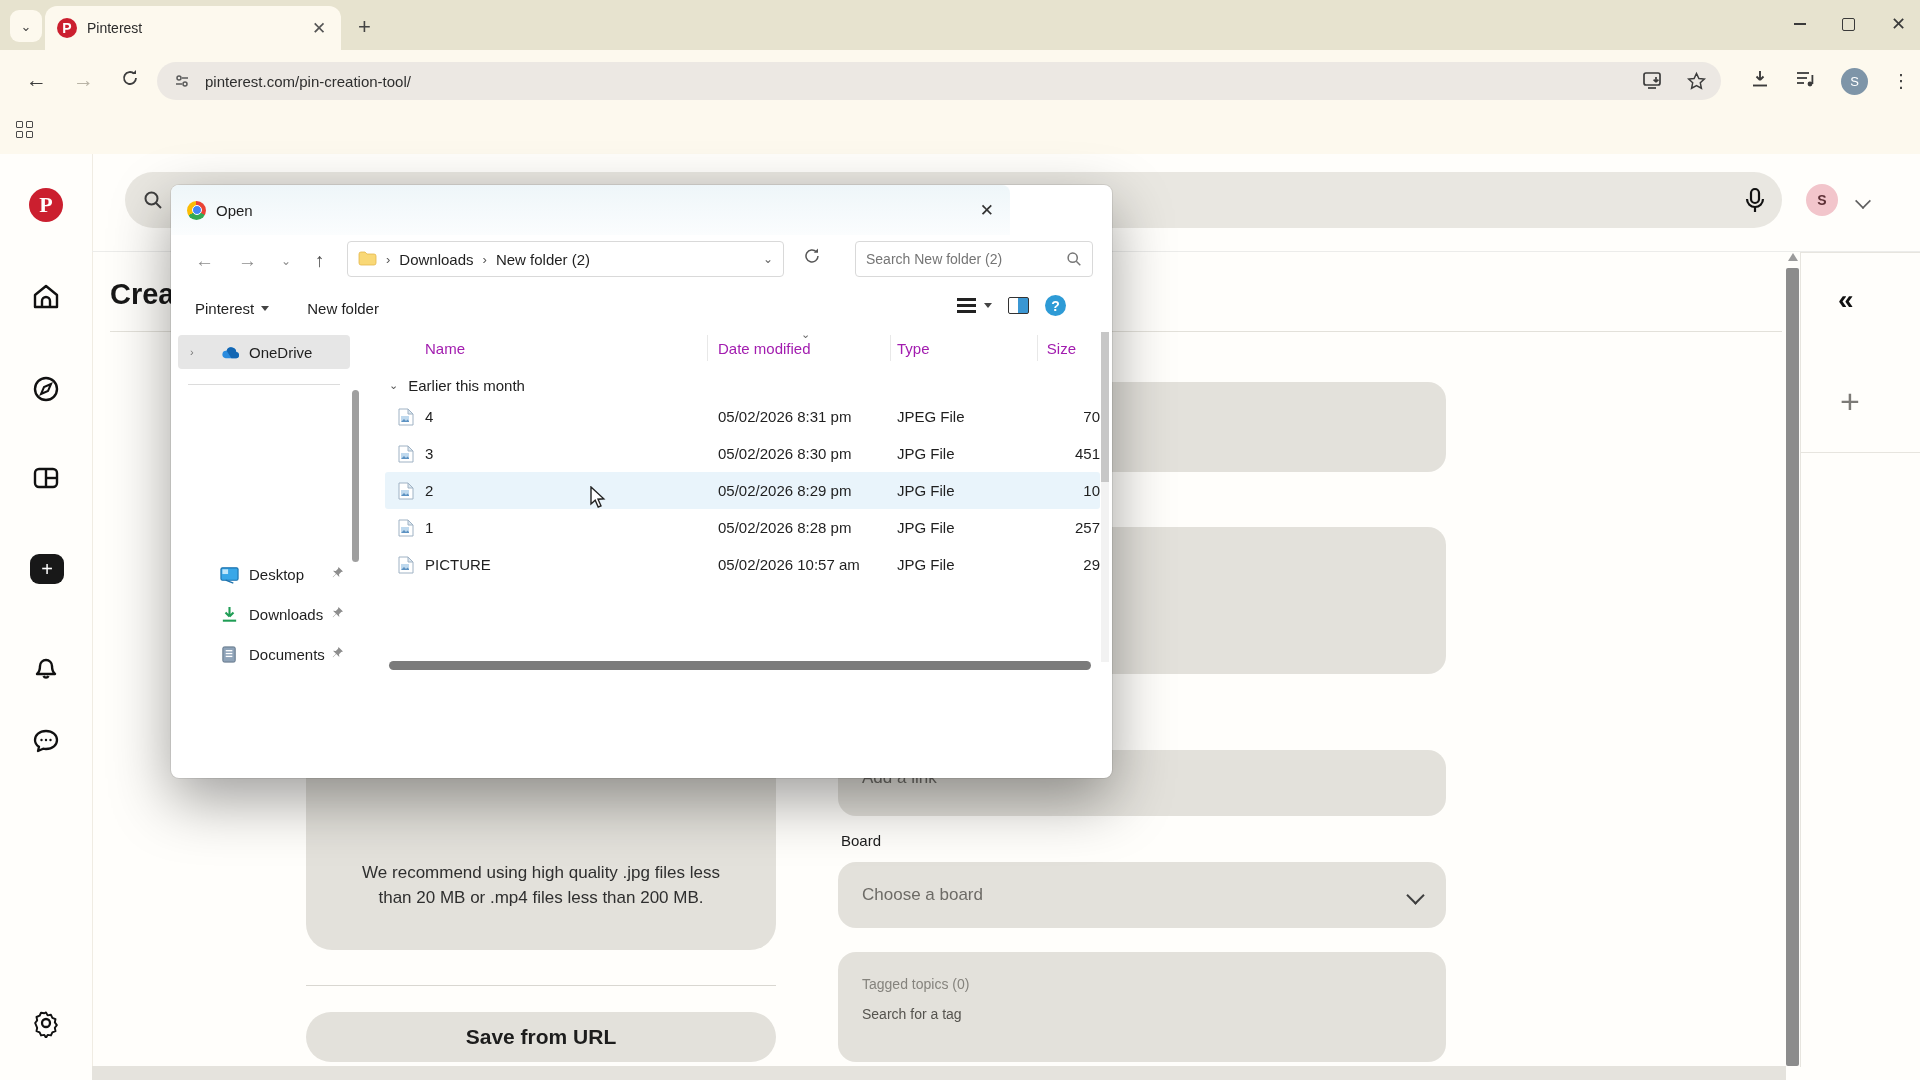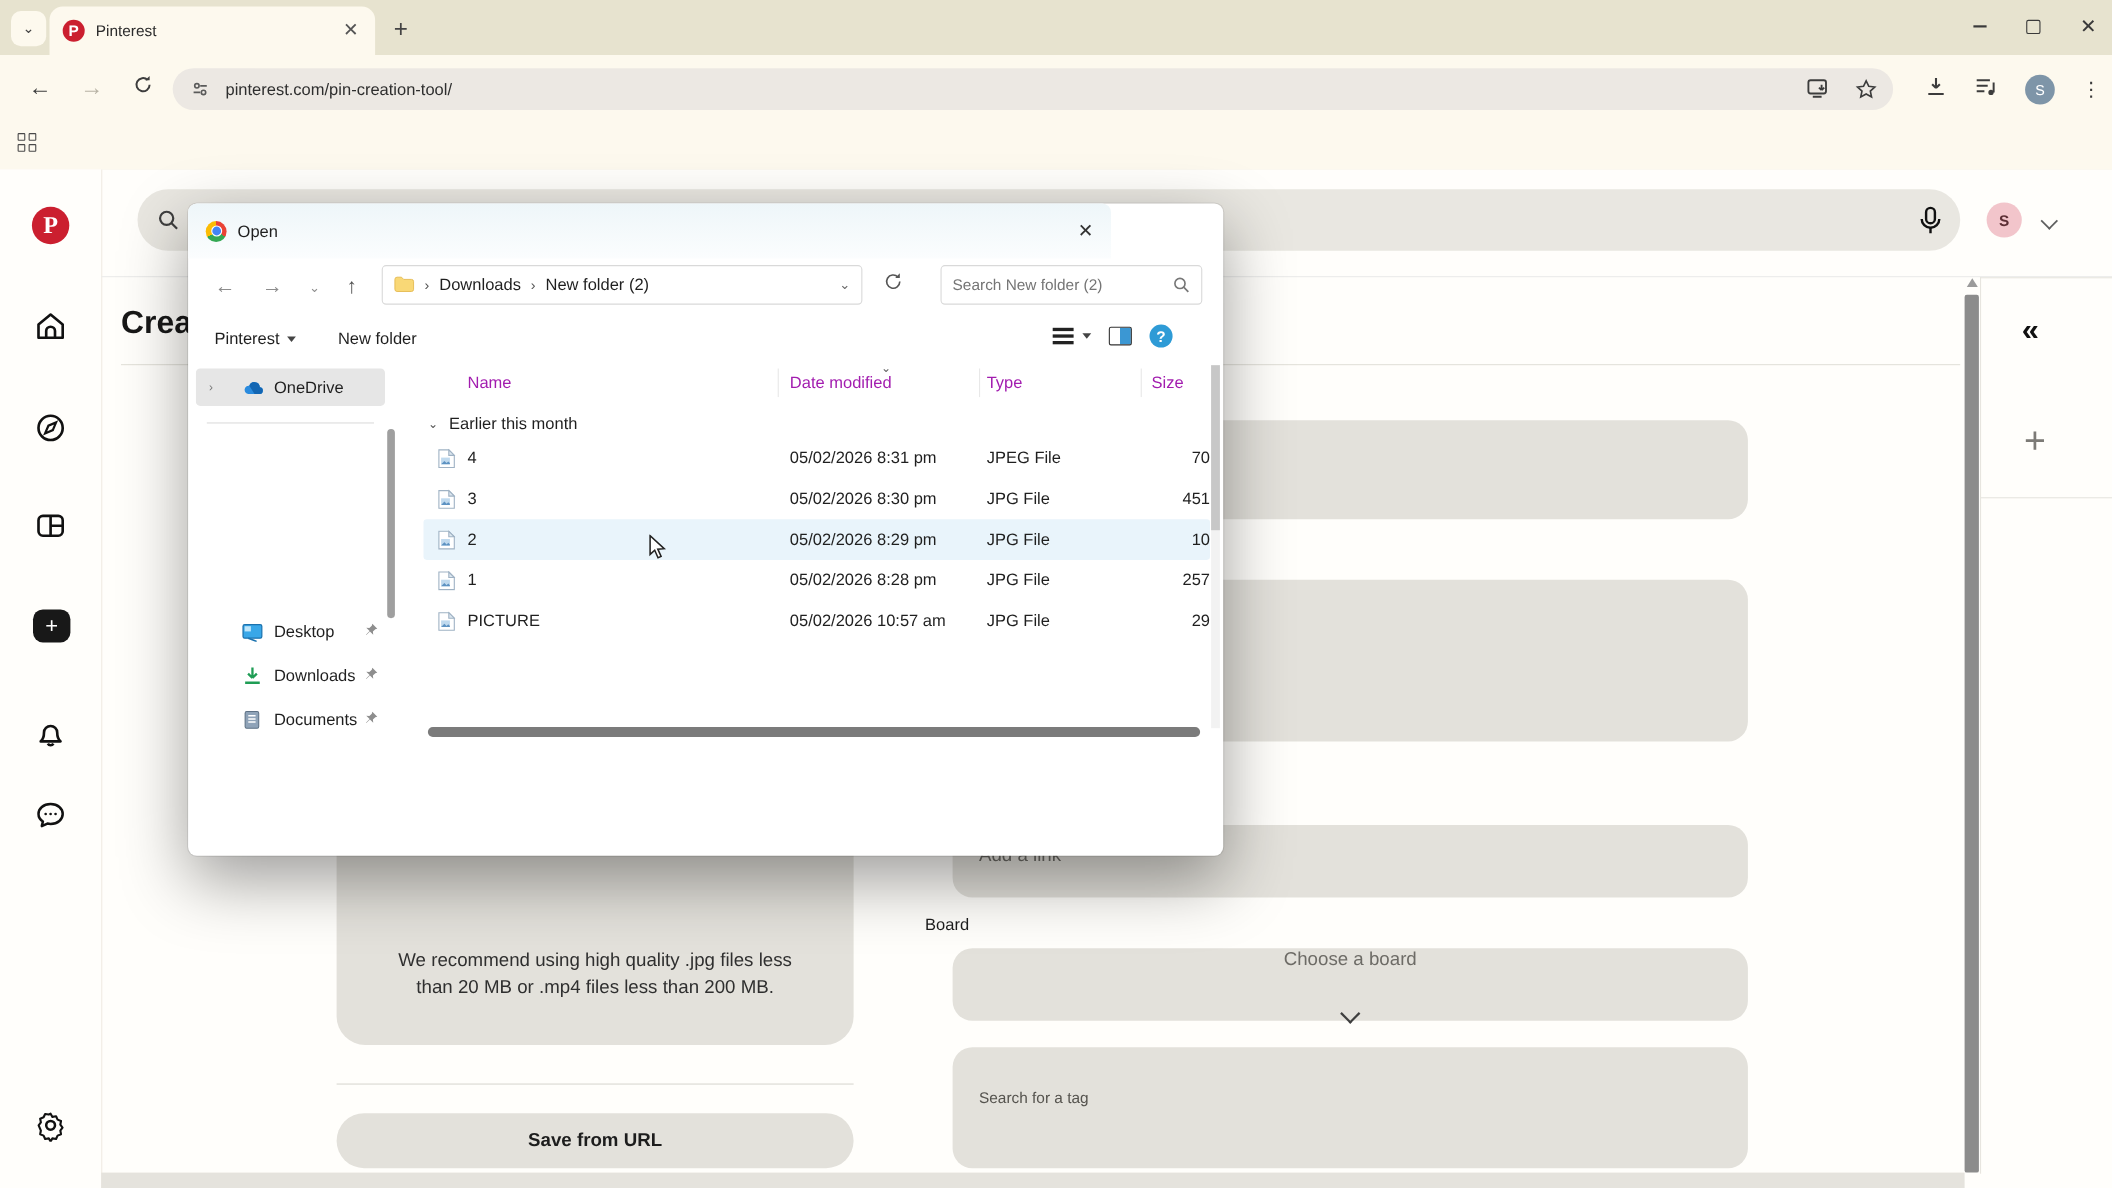--- a/index.html
+++ b/index.html
@@ -46,23 +46,23 @@
   .searchpill .ph{margin-left:12px;font-size:16px;color:#3f3f3f;}
   .mic{left:1742px;top:186px;color:#111;}
   .avatar-pt{left:1806px;top:184px;width:32px;height:32px;border-radius:50%;background:#f2c5cb;color:#5d3036;font-size:14px;font-weight:bold;display:flex;align-items:center;justify-content:center;}
   .pt-chev{left:1856px;top:194px;width:12px;height:12px;border-right:2px solid #5f5f5f;border-bottom:2px solid #5f5f5f;transform:rotate(45deg) scale(.8);}
   .pt-heading{left:110px;top:278px;font-size:29px;font-weight:bold;color:#181818;}
   .head-div{left:110px;top:331px;width:1672px;height:1px;background:#e3e1da;}
 
   .upload-box{left:306px;top:368px;width:470px;height:582px;background:#e3e1db;border-radius:26px;}
   .hint{left:306px;top:860px;width:470px;text-align:center;font-size:17px;color:#2f2f2f;line-height:25px;}
   .col-div{left:306px;top:985px;width:470px;height:1px;background:#d9d7d1;}
-  .url-btn{left:306px;top:1012px;width:470px;height:50px;background:#e3e1db;border-radius:25px;display:flex;align-items:center;justify-content:center;font-size:17px;font-weight:bold;color:#1d1d1d;}
-
-  .f-box{left:866px;width:723px;background:#e3e1db;border-radius:18px;box-sizing:border-box;padding:18px 24px;color:#6d6b66;font-size:17px;flex-direction:column;}
+  .url-btn{left:306px;top:1012px;width:470px;height:50px;background:#e3e1db;border-radius:25px;display:flex;align-items:center;justify-content:center;font-size:21px;font-weight:bold;color:#1d1d1d;}
+
+  .f-box{left:838px;width:608px;background:#e3e1db;border-radius:18px;box-sizing:border-box;padding:18px 24px;color:#6d6b66;font-size:17px;}
   .f-title{top:382px;height:90px;}
   .f-desc{top:527px;height:147px;}
   .f-link{top:750px;height:66px;}
   .board-label{left:841px;top:832px;font-size:15px;color:#1d1d1d;}
   .f-board{top:862px;height:66px;display:flex;align-items:center;justify-content:space-between;padding:0 24px;}
   .f-board .bchev{width:11px;height:11px;border-right:2px solid #3e3e3e;border-bottom:2px solid #3e3e3e;transform:rotate(45deg);}
   .f-tags{top:952px;height:110px;padding-top:24px;}
   .tag-small{font-size:14px;color:#85837d;}
   .tag-ph{margin-top:14px;font-size:14px;color:#55534e;}
 
@@ -292,20 +292,21 @@
 
   <div class="abs f-box f-title"></div>
   <div class="abs f-box f-desc"></div>
   <div class="abs f-box f-link"><span>Add a link</span></div>
   <div class="abs board-label">Board</div>
   <div class="abs f-box f-board">
     <span>Choose a board</span>
     <span class="bchev"></span>
   </div>
   <div class="abs f-box f-tags">
+    <div class="tag-small">Tagged topics (0)</div>
     <div class="tag-ph">Search for a tag</div>
   </div>
 
   <div class="abs rpanel"></div>
   <div class="abs collapse">«</div>
   <div class="abs rplus">+</div>
   <div class="abs rdiv"></div>
   <div class="abs vscroll-arrow"></div>
   <div class="abs vscroll"></div>
   <div class="abs bottomstrip"></div>

